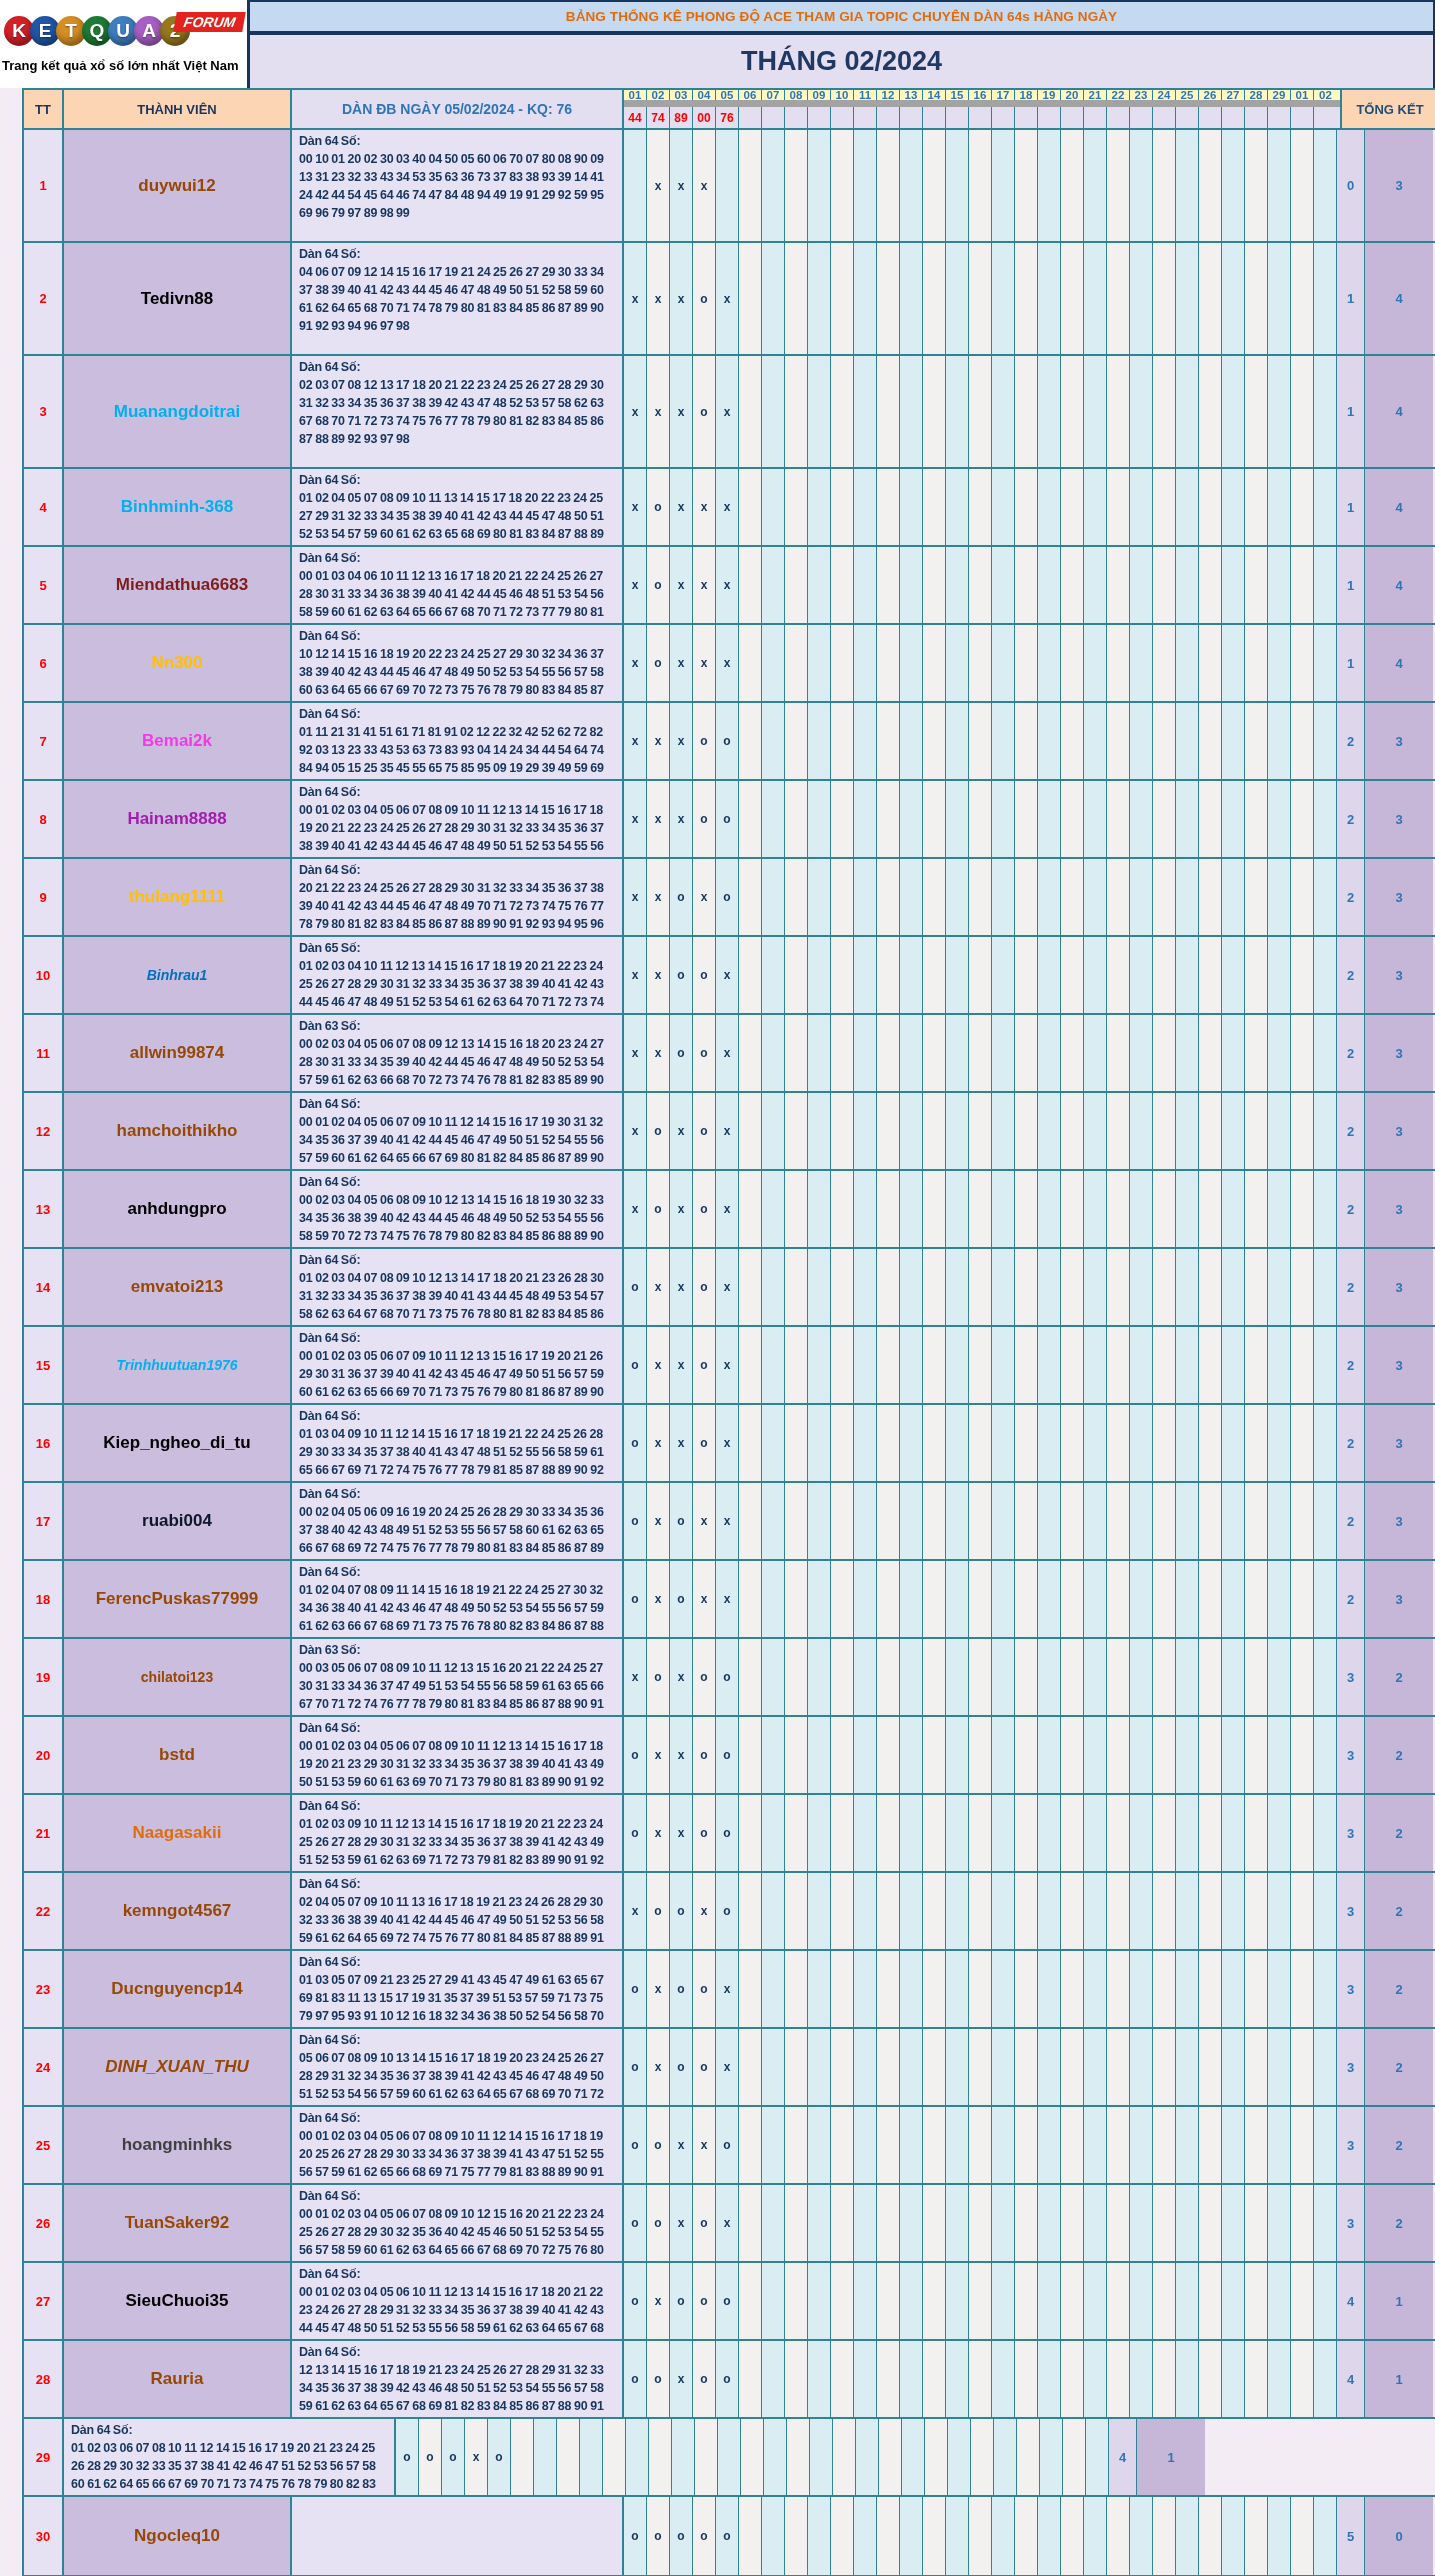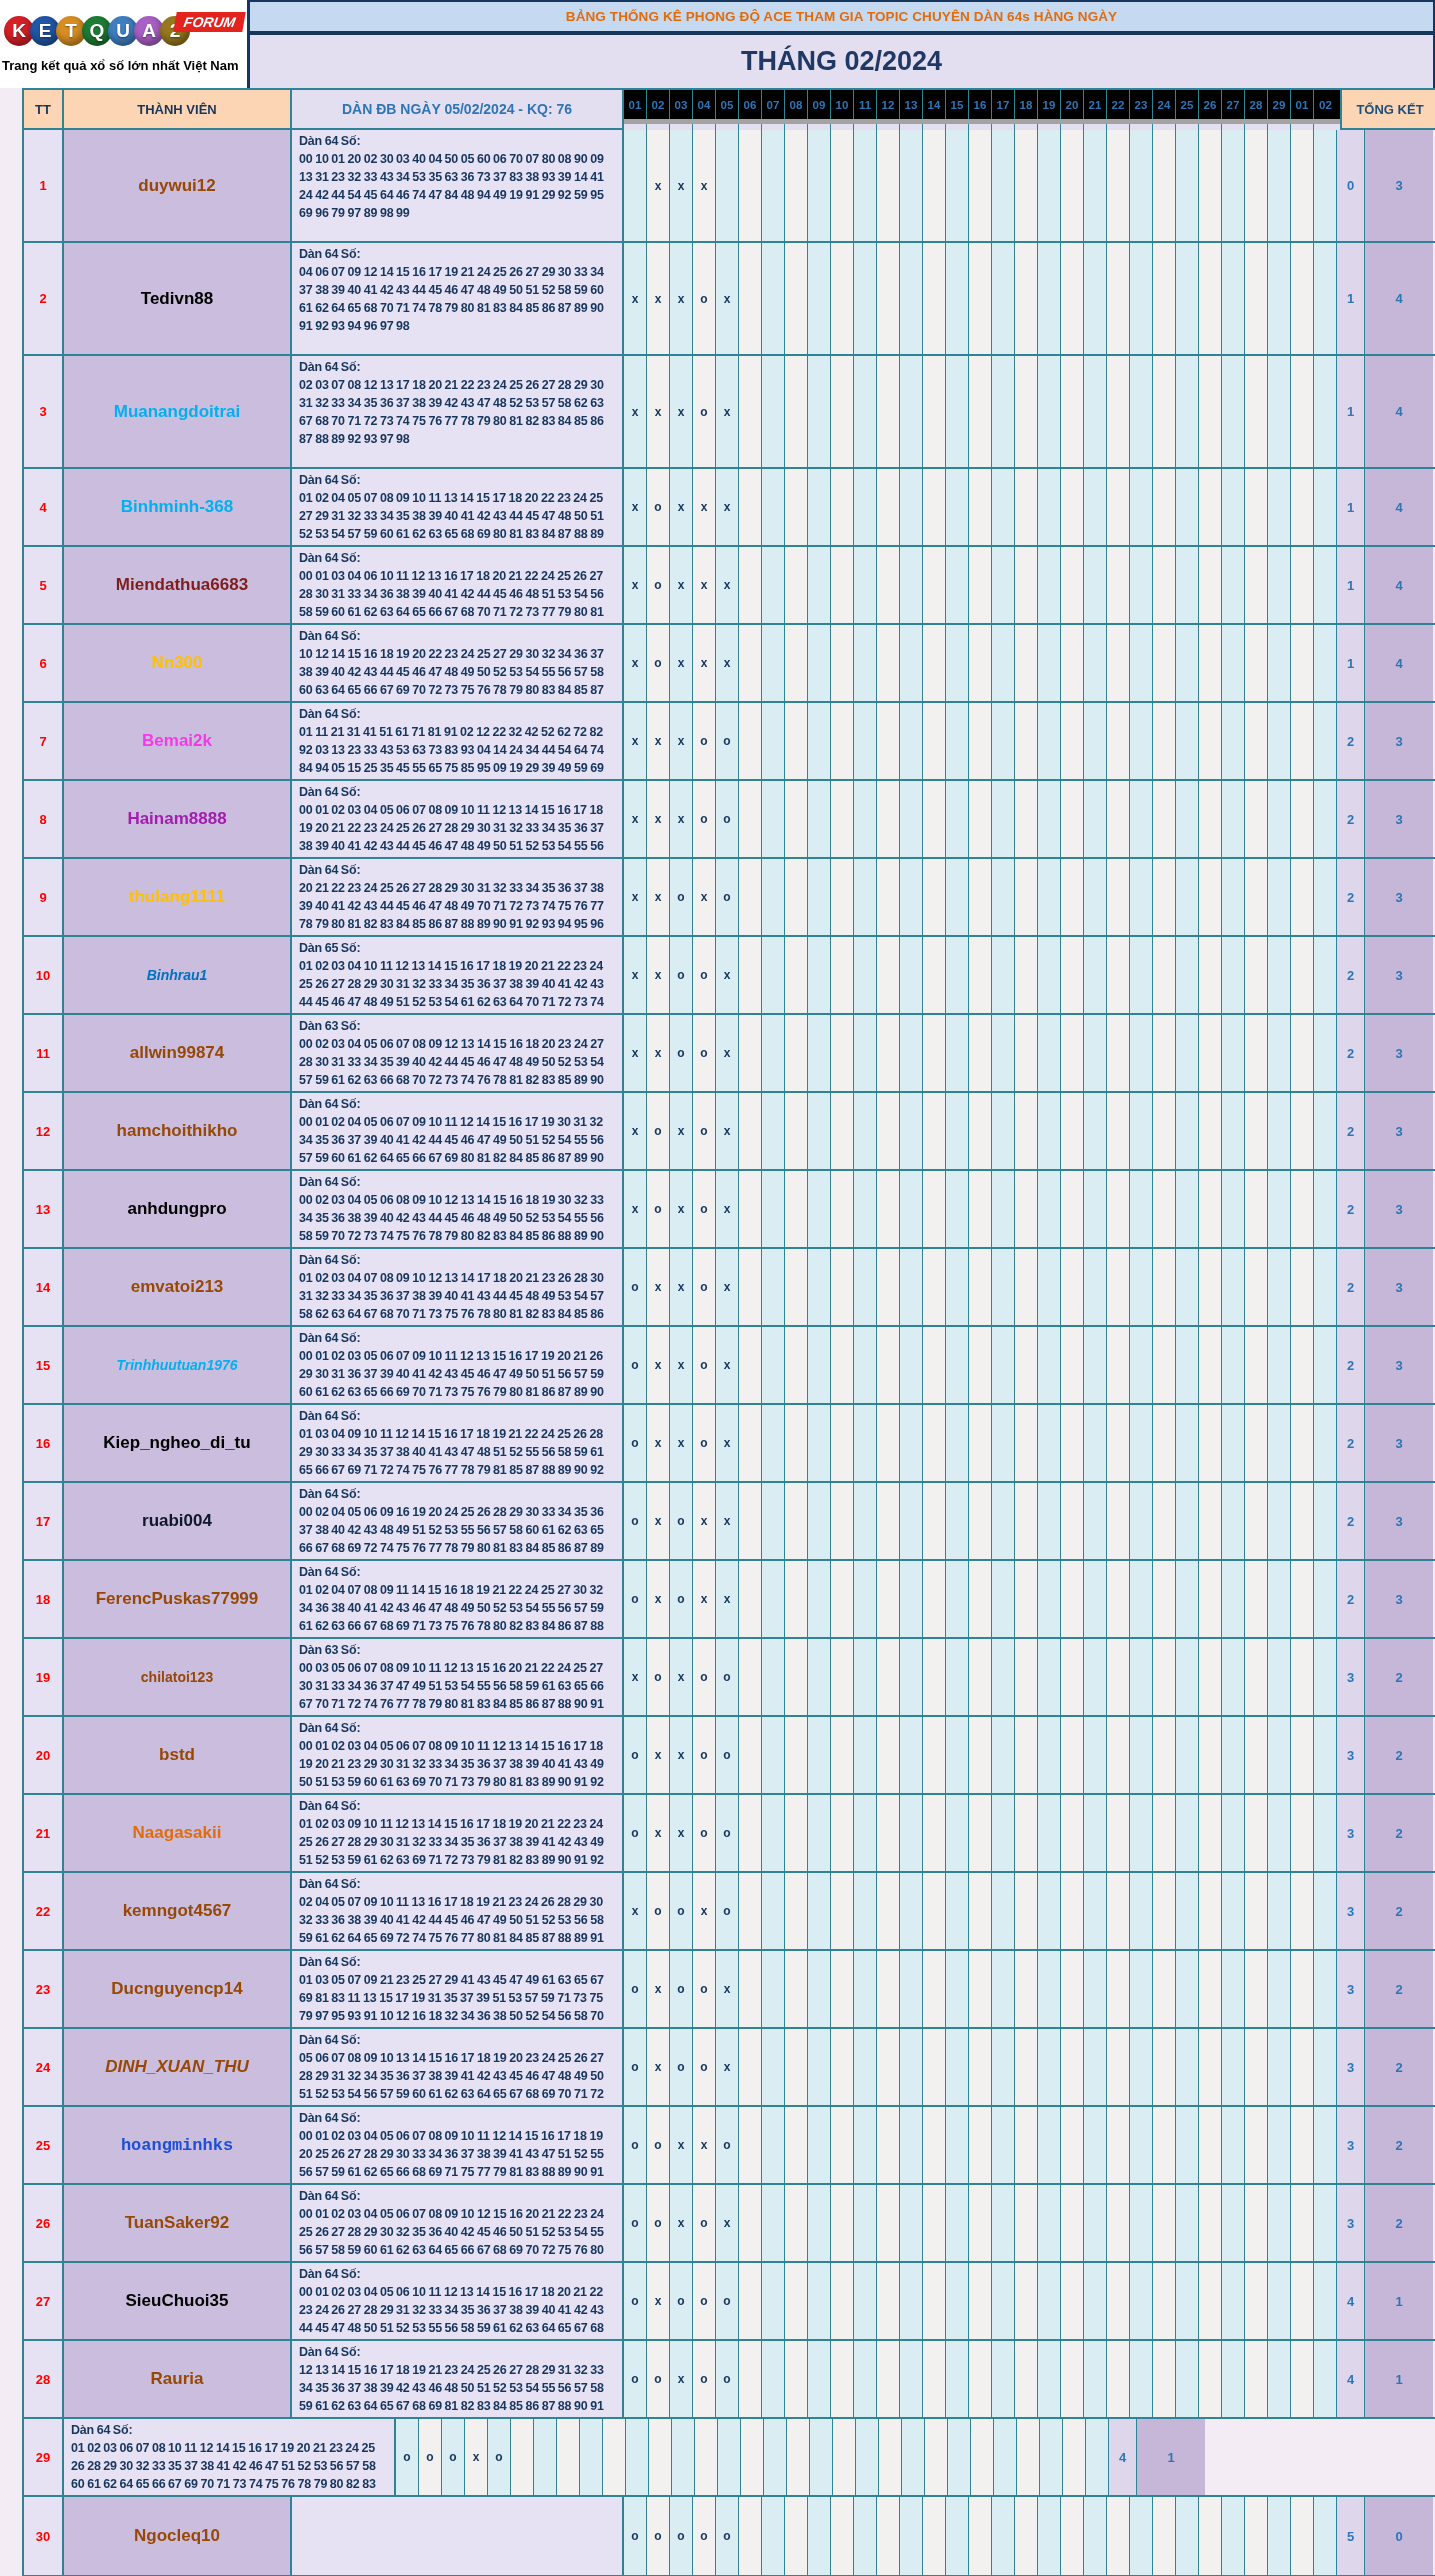--- a/index.html
+++ b/index.html
@@ -24,21 +24,21 @@
   .month{height:53px;background:#e3def0;display:flex;align-items:center;justify-content:center;
          color:#1f3864;font-weight:bold;font-size:27px}
   
   .table{margin-left:22px;width:1413px;border-left:2px solid #2e8397;box-sizing:border-box}
   .thead{display:flex;height:42px;border-top:2px solid #2e8397;border-bottom:2px solid #2e8397;box-sizing:border-box}
   .hc{box-sizing:border-box;border-right:2px solid #2e8397;display:flex;align-items:center;justify-content:center;font-weight:bold;flex:none}
   .h-tt{width:40px;background:#fcd5b4;color:#17365d;font-size:13px}
   .h-name{width:228px;background:#fcd5b4;color:#17365d;font-size:13px}
   .h-dan{width:332px;background:#e3def0;color:#2e75b6;font-size:14px}
   .h-dates{width:718px;display:block;border-right:2px solid #2e8397;box-sizing:border-box;flex:none}
-  .dates-row{display:flex;height:34px;border-bottom:5px solid #a3a3a3;background:#000000;box-sizing:border-box}
+  .dates-row{display:flex;height:17px;border-bottom:7px solid #a3a3a3;background:#fef9c3;box-sizing:border-box}
   .res-row{display:flex;height:21px;background:#e3def0;box-sizing:border-box}
   .dcell{box-sizing:border-box;width:23px;flex:none;border-right:1px solid #2e8397;
          display:flex;align-items:center;justify-content:center}
   .dcell:last-child{border-right:0}
   .dates-row .dcell{color:#2e75b6;font-weight:bold;font-size:11.5px}
   .res-row .dcell{color:#ff0000;font-weight:bold;font-size:12px}
   .h-total{width:96px;background:#fcd5b4;color:#1f4e79;font-size:13px;border-right:0}
   
   .row{display:flex;border-bottom:2px solid #2e8397;box-sizing:border-box}
   .cell{box-sizing:border-box;flex:none}
@@ -1238,21 +1238,21 @@
         <div class="cell c-date dc-b"></div>
         <div class="cell c-date dc-a"></div>
         <div class="cell c-date dc-b"></div>
         <div class="cell c-date dc-a"></div>
         <div class="cell c-to">3</div>
         <div class="cell c-tx">2</div>
       </div>
       <div class="row" style="height: 78px;">
         <div class="cell c-tt">25</div>
         <div class="cell c-name">
-          <span style="color: #1d4ed8; font-family: Liberation Mono, monospace;">hoangminhks</span>
+          <span style="color: #404040;">hoangminhks</span>
         </div>
         <div class="cell c-num">
           <div>Dàn 64 Số:</div>
           <div>00 01 02 03 04 05 06 07 08 09 10 11 12 14 15 16 17 18 19</div>
           <div>20 25 26 27 28 29 30 33 34 36 37 38 39 41 43 47 51 52 55</div>
           <div>56 57 59 61 62 65 66 68 69 71 75 77 79 81 83 88 89 90 91</div>
         </div>
         <div class="cell c-date dc-a">o</div>
         <div class="cell c-date dc-b">o</div>
         <div class="cell c-date dc-a">x</div>

